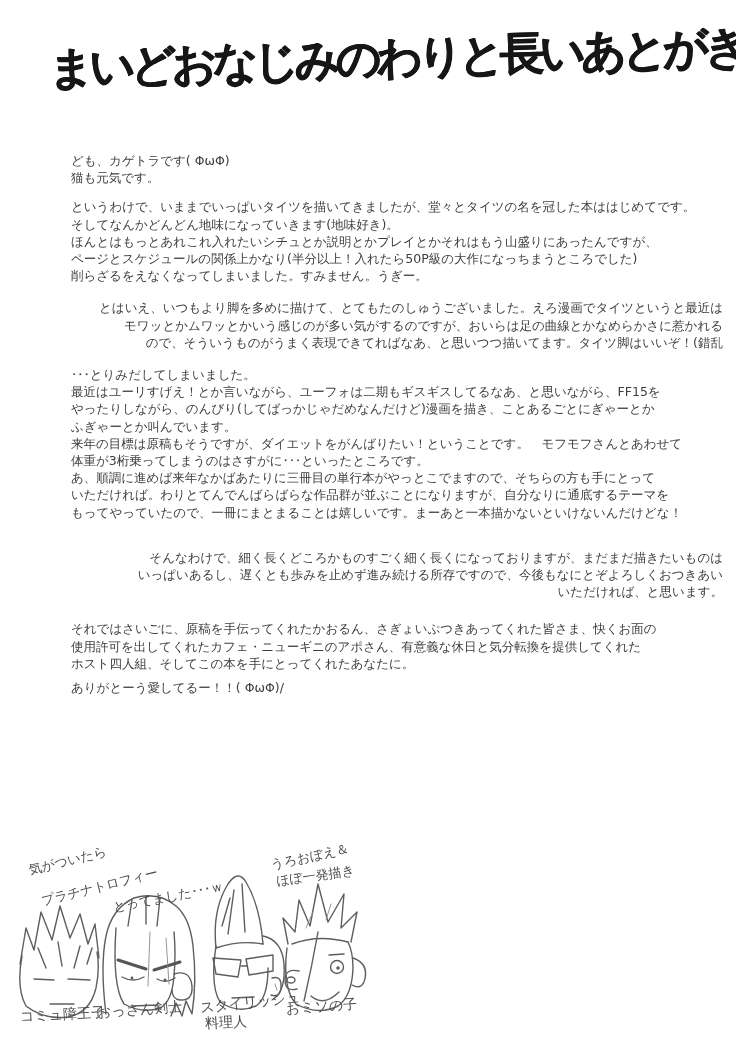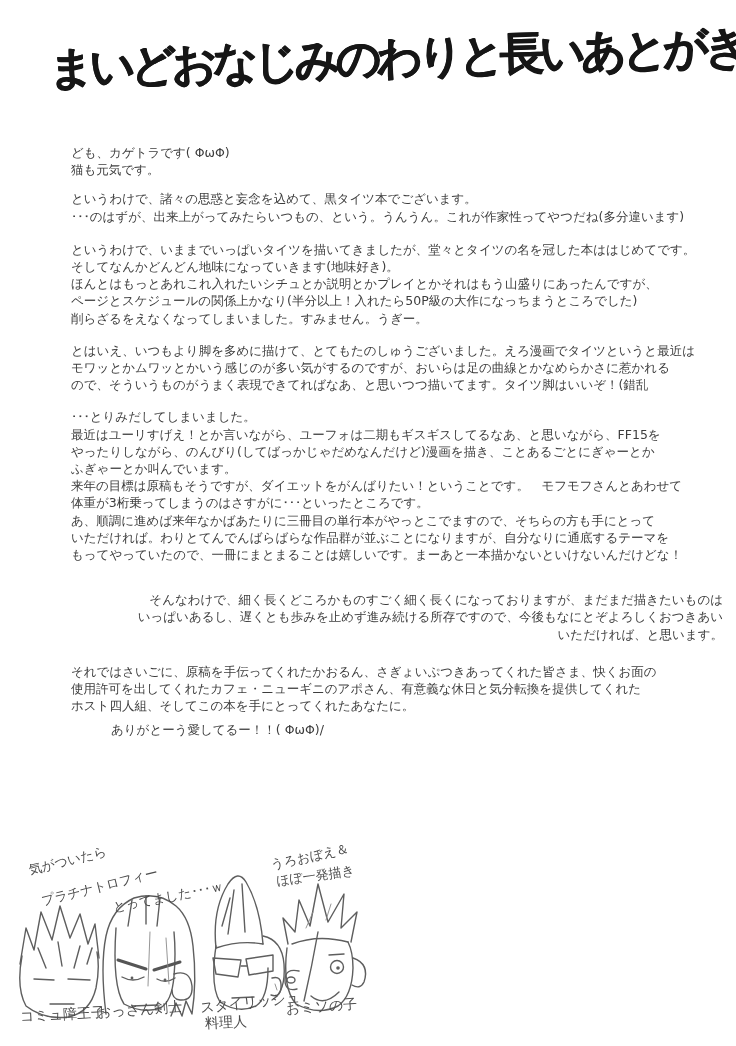--- a/index.html
+++ b/index.html
@@ -12,33 +12,33 @@
   .page-title {
     position: absolute; left: 48px; top: 28px;
     margin: 0; width: 672px;
     font-size: 45px; font-weight: 900;
     letter-spacing: -5px; white-space: nowrap;
     color: #161616;
     transform: rotate(-1.8deg);
     text-shadow: 0.8px 0 0 #161616, 0 0.6px 0 #161616;
   }
   .body-text {
-    position: absolute; left: 71px; top: 144px; width: 652px;
+    position: absolute; left: 71px; top: 152px; width: 652px;
     color: #3d3d3d;
     font-size: 12.5px; line-height: 17.2px;
   }
   .para { margin: 0; white-space: pre-line; }
   .para.p1 { margin-bottom: 12px; }
   .para.p2 { margin-bottom: 16px; }
   .para.p3 { margin-bottom: 15px; }
-  .para.p4 { margin-bottom: 15px; }
+  .para.p4 { margin-bottom: 15px; text-align: right; }
   .para.p5 { margin-bottom: 28px; }
   .para.p6 { margin-bottom: 20px; }
   .para.p7 { margin-bottom: 7px; }
-  .para.p8 { margin-bottom: 0; margin-left: 40px; }
+  .para.p8 { margin-bottom: 0; }
   .para.indented { text-indent: 1.3em; text-align: right; }
   .sketch-area {
     position: absolute; left: 0; top: 836px;
     width: 736px; height: 210px;
   }
   .sketch-svg { position: absolute; left: 0; top: 0; }
   .hw {
     position: absolute; white-space: nowrap;
     color: #4c4c4c; font-size: 13px; font-weight: 500;
   }
@@ -51,22 +51,20 @@
 </head>
 <body>
 
 <div>
 
   <h1 class="page-title">まいどおなじみのわりと長いあとがき</h1>
 
   <div class="body-text">
     <p class="para p1">ども、カゲトラです( ΦωΦ)
 猫も元気です。</p>
-    <p class="para p2">というわけで、諸々の思惑と妄念を込めて、黒タイツ本でございます。
-･･･のはずが、出来上がってみたらいつもの、という。うんうん。これが作家性ってやつだね(多分違います)</p>
     <p class="para p3">というわけで、いままでいっぱいタイツを描いてきましたが、堂々とタイツの名を冠した本ははじめてです。
 そしてなんかどんどん地味になっていきます(地味好き)。
 ほんとはもっとあれこれ入れたいシチュとか説明とかプレイとかそれはもう山盛りにあったんですが、
 ページとスケジュールの関係上かなり(半分以上！入れたら50P級の大作になっちまうところでした)
 削らざるをえなくなってしまいました。すみません。うぎー。</p>
     <p class="para p4">とはいえ、いつもより脚を多めに描けて、とてもたのしゅうございました。えろ漫画でタイツというと最近は
 モワッとかムワッとかいう感じのが多い気がするのですが、おいらは足の曲線とかなめらかさに惹かれる
 ので、そういうものがうまく表現できてればなあ、と思いつつ描いてます。タイツ脚はいいぞ！(錯乱</p>
     <p class="para p5">･･･とりみだしてしまいました。
 最近はユーリすげえ！とか言いながら、ユーフォは二期もギスギスしてるなあ、と思いながら、FF15を

